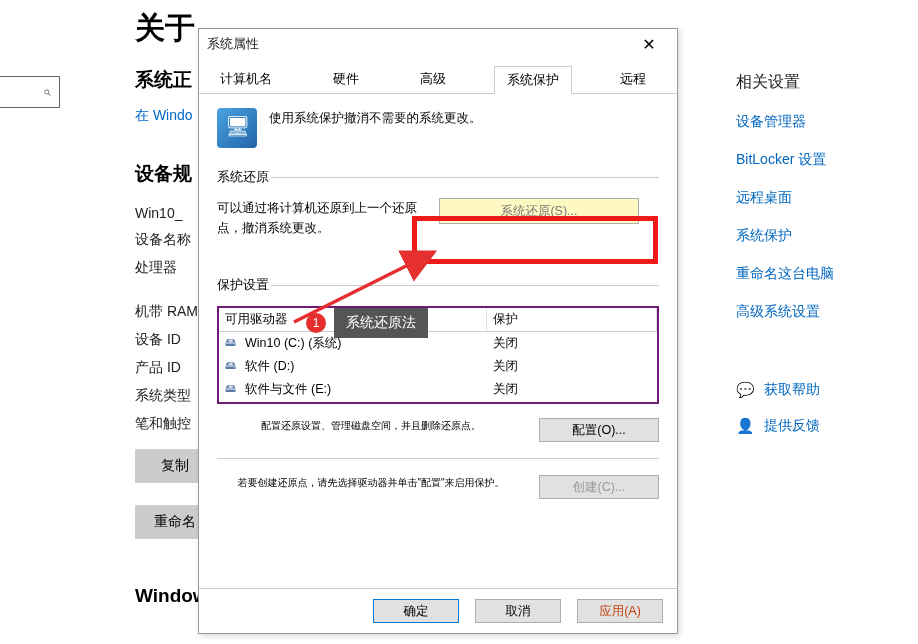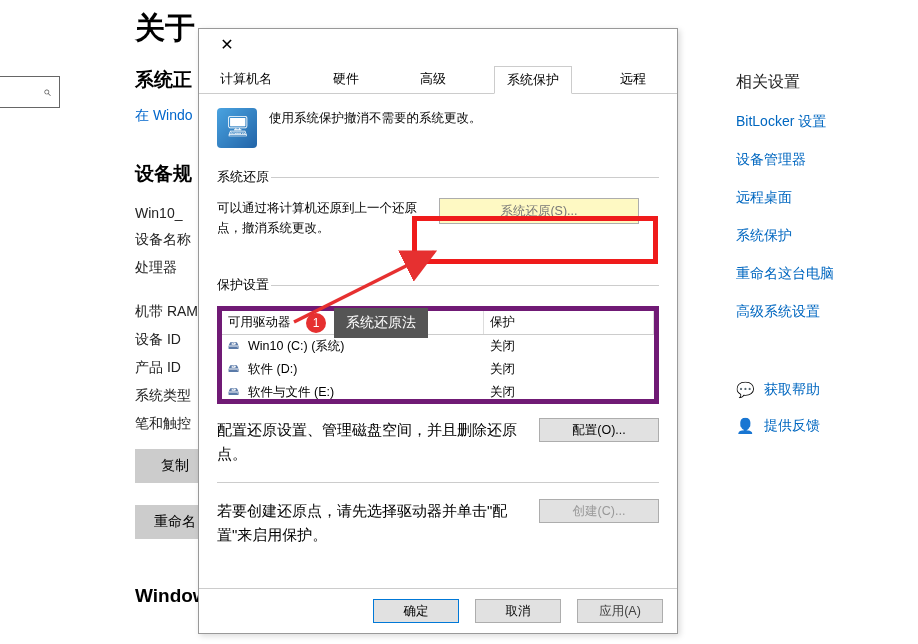--- a/index.html
+++ b/index.html
@@ -45,41 +45,41 @@
 .dialog .section-head .label { font-size: 13px; white-space: nowrap; }
 .dialog .section-head .hr { flex: 1; height: 1px; background: #ccc; }
 
 .dialog .restore-row { display: flex; gap: 14px; align-items: flex-start; margin-bottom: 12px; }
 .dialog .restore-row .txt { flex: 1; font-size: 12.5px; line-height: 1.6; }
 .dialog .restore-row .btn-wrap { width: 220px; }
 
 .redbox { position: absolute; border: 5px solid #ef1b1b; width: 246px; height: 48px; left: 412px; top: 216px; z-index: 200; }
 .bigbtn { width: 200px; height: 26px; background: #fef9c3; border: 1px solid #adadad; font-size: 12.5px; color: #777; cursor: pointer; }
 
-.dialog .drive-list { border: 5px solid #701a75; height: 98px; overflow-y: scroll; font-size: 12.5px; }
+.dialog .drive-list { border: 2px solid #701a75; height: 98px; overflow-y: scroll; font-size: 12.5px; }
 .dialog .drive-list .hdr { display: flex; background: #fff; border-bottom: 1px solid #ccc; }
 .dialog .drive-list .hdr > div { padding: 3px 6px; border-right: 1px solid #ddd; }
 .dialog .drive-list .hdr .c1 { flex: 1; }
 .dialog .drive-list .hdr .c2 { width: 170px; }
 .dialog .drive-list .row { display: flex; padding: 2px 6px; align-items: center; }
 .dialog .drive-list .row .dico { width: 16px; font-size: 11px; color: #5a7aa8; margin-right: 4px; }
 .dialog .drive-list .row .c1 { flex: 1; }
 .dialog .drive-list .row .c2 { width: 158px; }
 
 .dialog .config-row, .dialog .create-row { display: flex; gap: 14px; align-items: flex-start; margin-top: 14px; }
-.dialog .config-row .txt, .dialog .create-row .txt { flex: 1; font-size: 15px; line-height: 1.6; }
+.dialog .config-row .txt, .dialog .create-row .txt { flex: 1; font-size: 10px; line-height: 1.6; text-align: center; }
 .dialog .smallbtn { width: 120px; height: 24px; background: #e1e1e1; border: 1px solid #adadad; font-size: 12.5px; cursor: pointer; }
 .dialog .smallbtn.disabled { color: #999; }
 
 .dialog .divider { height: 1px; background: #ccc; margin: 16px 0; }
 
 .dialog .footer { position: absolute; bottom: 0; left: 0; right: 0; border-top: 1px solid #ccc; padding: 10px 14px; display: flex; justify-content: flex-end; gap: 16px; }
 .dialog .footer button { width: 86px; height: 24px; background: #e1e1e1; border: 1px solid #adadad; font-size: 12.5px; cursor: pointer; }
 .dialog .footer button.primary { border: 1.5px solid #0078d7; }
-.dialog .footer button.disabled { color: #404040; }
+.dialog .footer button.disabled { color: #c2410c; }
 
 
 .arrow { position: absolute; left: 274px; top: 240px; width: 190px; height: 90px; z-index: 300; pointer-events: none; }
 .badge1 { position: absolute; left: 306px; top: 313px; width: 20px; height: 20px; border-radius: 50%; background: #e63030; color: #fff; font-size: 12px; display: flex; align-items: center; justify-content: center; z-index: 310; }
 .tooltip-dark { position: absolute; left: 334px; top: 308px; background: #555; color: #fff; padding: 6px 12px; font-size: 14px; z-index: 310; }
 </style>
 </head>
 <body>
 
 <div class="settings-page">
@@ -100,39 +100,40 @@
   <div class="winhead">Window</div>
 
 </div>
 
 <div class="search-box">
   <span class="mag">⌕</span>
 </div>
 
 <div class="right-col">
   <div class="rhead">相关设置</div>
+  <a>设备管理器</a>
   <a>BitLocker 设置</a>
-  <a>设备管理器</a>
   <a>远程桌面</a>
   <a>系统保护</a>
   <a>重命名这台电脑</a>
   <a>高级系统设置</a>
   <div style="height:40px"></div>
   <div class="help-row">
     <span class="ico">💬</span>
     <span>获取帮助</span>
   </div>
   <div class="help-row">
     <span class="ico">👤</span>
     <span>提供反馈</span>
   </div>
 </div>
 
 <div class="dialog">
   <div class="titlebar">
+    <div class="title">系统属性</div>
     <div class="close">✕</div>
   </div>
   <div class="tabs">
     <div class="tab">计算机名</div>
     <div class="tab">硬件</div>
     <div class="tab">高级</div>
     <div class="tab active">系统保护</div>
     <div class="tab">远程</div>
   </div>
   <div class="body">

